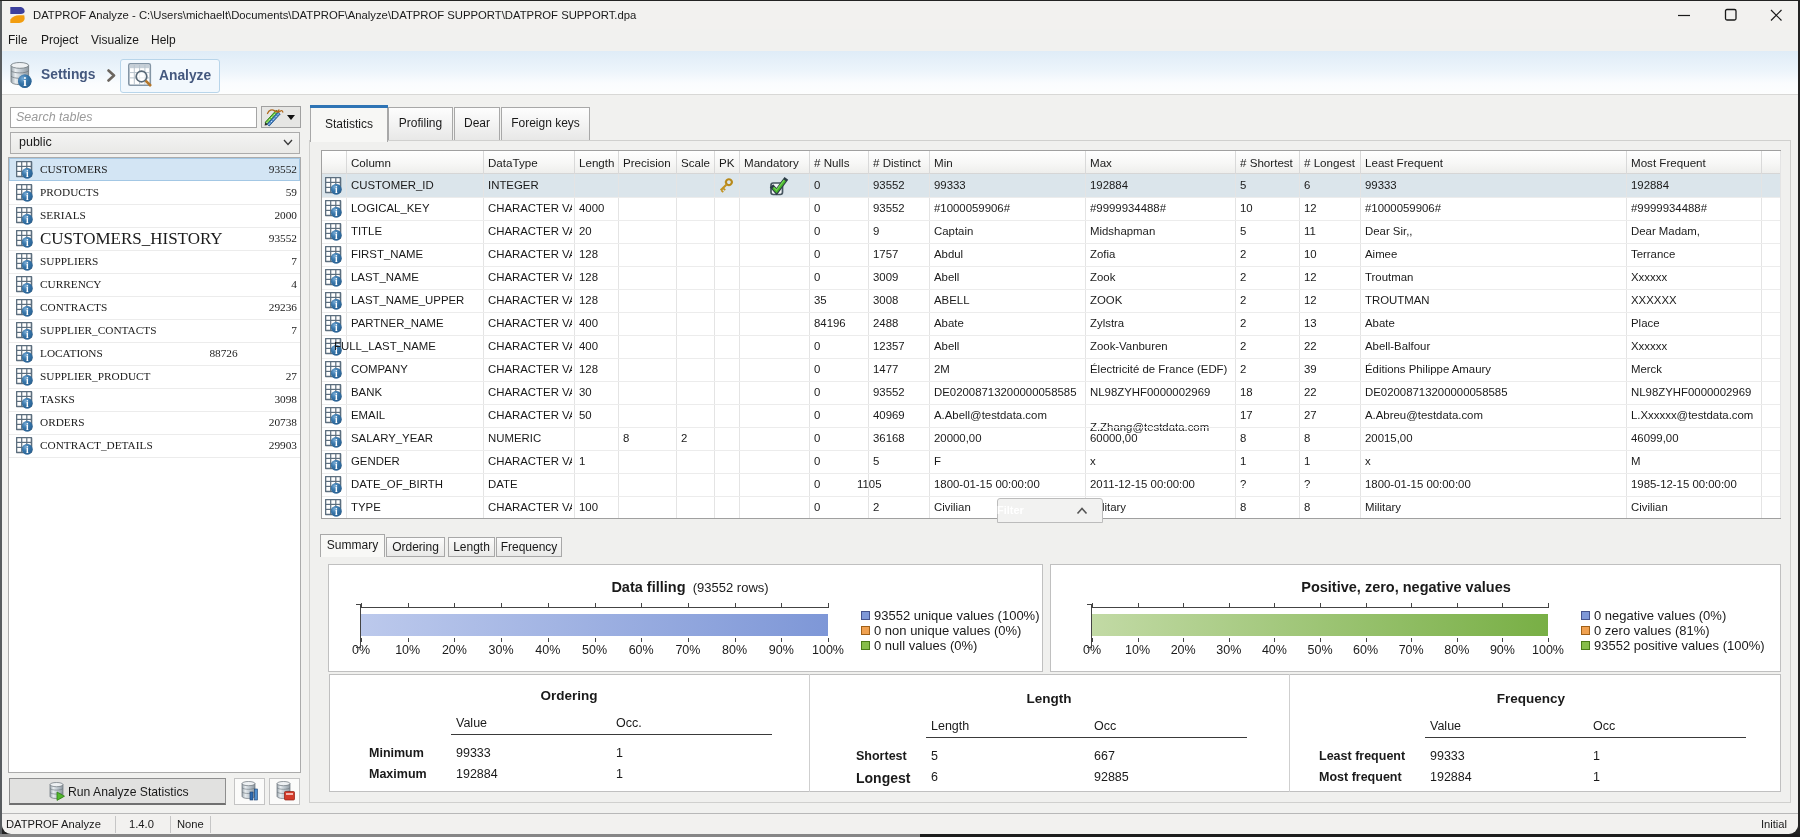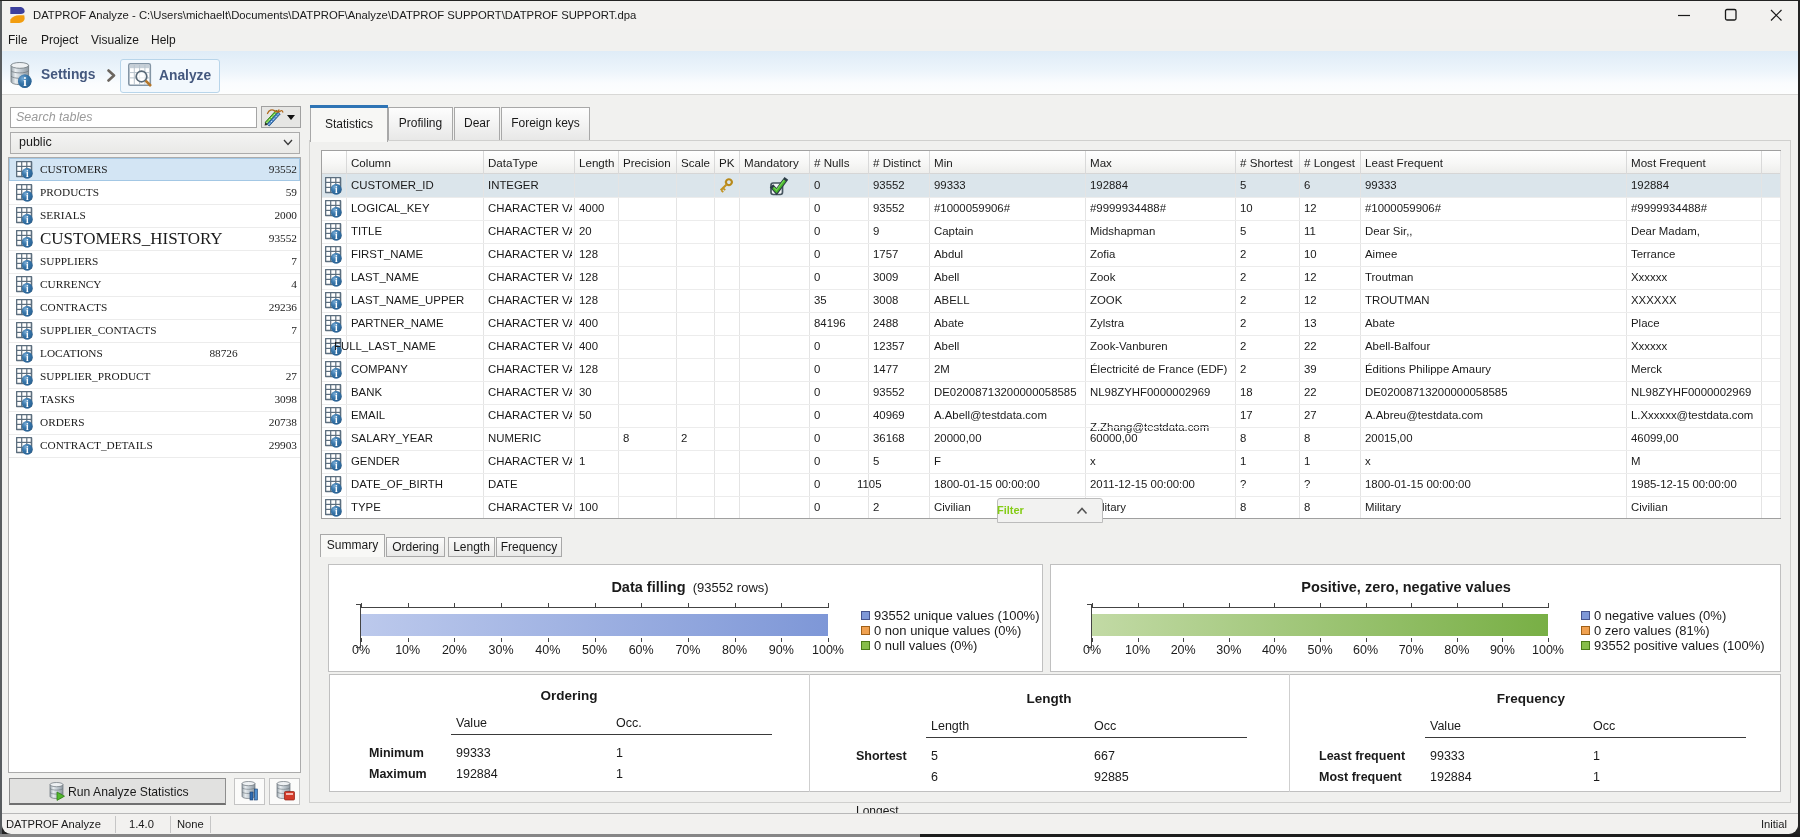--- a/index.html
+++ b/index.html
@@ -688,21 +688,21 @@
     <div class="abs cell" style="left:579px;top:496px;width:37px">100</div>
     <div class="abs cell" style="left:814px;top:496px;width:52px">0</div>
     <div class="abs cell" style="left:873px;top:496px;width:54px">2</div>
     <div class="abs cell" style="left:934px;top:496px;width:149px">Civilian</div>
     <div class="abs cell" style="left:1090px;top:496px;width:143px">Military</div>
     <div class="abs cell" style="left:1240px;top:496px;width:57px">8</div>
     <div class="abs cell" style="left:1304px;top:496px;width:54px">8</div>
     <div class="abs cell" style="left:1365px;top:496px;width:259px">Military</div>
     <div class="abs cell" style="left:1631px;top:496px;width:128px">Civilian</div>
     <div class="abs" style="left:997px;top:498px;width:106px;height:25px;background:#f2f2f1;border:1px solid #bcbcbc;border-radius:3px 3px 0 0"></div>
-    <div class="abs" style="left:997px;top:498px;width:90px;text-align:left;font-size:11px;font-weight:bold;line-height:25px;color:#84cc16">Filter</div>
+    <div class="abs" style="left:997px;top:498px;width:90px;text-align:left;font-size:11px;font-weight:bold;line-height:25px;color:#ffffff">Filter</div>
     <svg class="abs" style="left:1076px;top:507px" width="12" height="8" viewBox="0 0 12 8">
       <path d="M1.5 6.5 L6 1.5 L10.5 6.5" fill="none" stroke="#555" stroke-width="1.6"></path>
     </svg>
     <div class="stabi" style="left:386px;top:537px;width:59px;height:20px;line-height:18px">Ordering</div>
     <div class="stabi" style="left:448px;top:537px;width:47px;height:20px;line-height:18px">Length</div>
     <div class="stabi" style="left:496px;top:537px;width:66px;height:20px;line-height:18px">Frequency</div>
     <div class="abs" style="left:320px;top:534px;width:65px;height:23px;background:#f8f8f6;border:1px solid #a8a8a8;border-bottom:none"></div>
     <div class="abs" style="left:320px;top:534px;width:65px;text-align:center;font-size:12px;line-height:23px">Summary</div>
     <div class="abs" style="left:328px;top:564px;width:715px;height:108px;background:#fff;border:1px solid #c0c0c0"></div>
     <div class="abs" style="left:1050px;top:564px;width:731px;height:108px;background:#fff;border:1px solid #c0c0c0"></div>
@@ -809,21 +809,21 @@
     <div class="abs" style="left:369px;top:767px;font-size:12.5px;font-weight:bold">Maximum</div>
     <div class="abs" style="left:456px;top:767px;font-size:12.5px">192884</div>
     <div class="abs" style="left:616px;top:767px;font-size:12.5px">1</div>
     <div class="abs" style="left:1049px;top:691px;transform:translateX(-50%);font-size:13.5px;font-weight:bold">Length</div>
     <div class="abs" style="left:931px;top:719px;font-size:12.5px">Length</div>
     <div class="abs" style="left:1094px;top:719px;font-size:12.5px">Occ</div>
     <div class="abs" style="left:926px;top:737px;width:321px;height:1px;background:#3a3a3a"></div>
     <div class="abs" style="left:856px;top:749px;font-size:12.5px;font-weight:bold">Shortest</div>
     <div class="abs" style="left:931px;top:749px;font-size:12.5px">5</div>
     <div class="abs" style="left:1094px;top:749px;font-size:12.5px">667</div>
-    <div class="abs" style="left:856px;top:804px;font-size:12px;font-weight:normal">Longest</div>
+    <div class="abs" style="left:856px;top:770px;font-size:14px;font-weight:bold">Longest</div>
     <div class="abs" style="left:931px;top:770px;font-size:12.5px">6</div>
     <div class="abs" style="left:1094px;top:770px;font-size:12.5px">92885</div>
     <div class="abs" style="left:1531px;top:691px;transform:translateX(-50%);font-size:13.5px;font-weight:bold">Frequency</div>
     <div class="abs" style="left:1430px;top:719px;font-size:12.5px">Value</div>
     <div class="abs" style="left:1593px;top:719px;font-size:12.5px">Occ</div>
     <div class="abs" style="left:1425px;top:737px;width:321px;height:1px;background:#3a3a3a"></div>
     <div class="abs" style="left:1319px;top:749px;font-size:12.5px;font-weight:bold">Least frequent</div>
     <div class="abs" style="left:1430px;top:749px;font-size:12.5px">99333</div>
     <div class="abs" style="left:1593px;top:749px;font-size:12.5px">1</div>
     <div class="abs" style="left:1319px;top:770px;font-size:12.5px;font-weight:bold">Most frequent</div>

